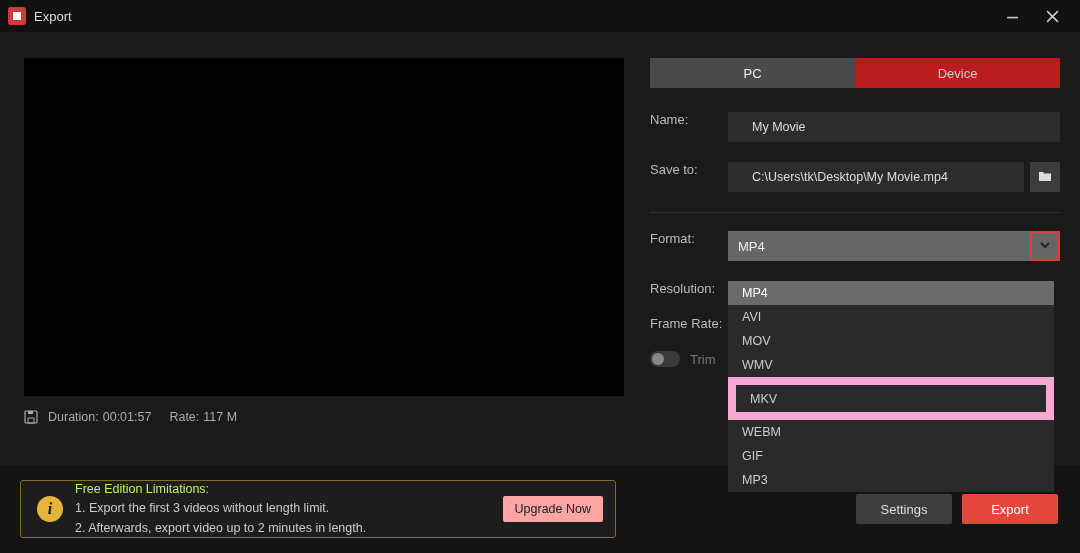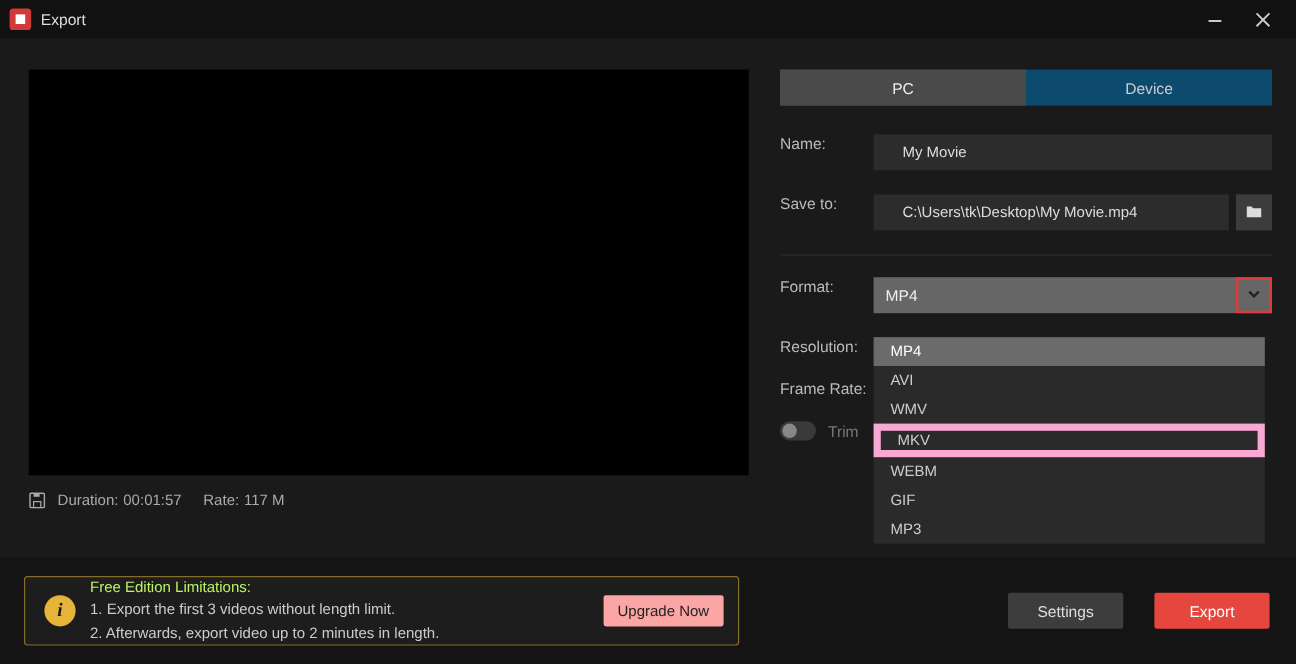--- a/index.html
+++ b/index.html
@@ -19,57 +19,57 @@
 .left-col { flex: 0 0 600px; }
 .preview { width: 600px; height: 338px; background: #000; }
 .meta-row { display: flex; align-items: center; margin-top: 14px; color: #aaa; font-size: 12.5px; }
 .meta-row .save-icon { margin-right: 10px; display: flex; align-items: center; }
 .meta-row .save-icon svg { width: 14px; height: 14px; }
 .meta-row .duration-label { margin-right: 4px; }
 .meta-row .size-label { margin-left: 18px; margin-right: 4px; }
 
 .right-col { flex: 1; position: relative; }
 
-.tab-row { display: flex; background: #0c4a6e; height: 30px; margin-bottom: 24px; }
+.tab-row { display: flex; background: #b91c1c; height: 30px; margin-bottom: 24px; }
 .tab { flex: 1; display: flex; align-items: center; justify-content: center; color: #ccc; cursor: pointer; font-size: 13px; }
 .tab.active { background: #4a4a4a; color: #eee; }
 
 .form-row { display: flex; align-items: flex-start; margin-bottom: 20px; }
 .form-label { width: 78px; color: #bbb; font-size: 13px; }
 .text-input { flex: 1; height: 30px; background: #2c2c2c; border: none; color: #ddd; padding: 0 24px; font-size: 12.5px; outline: none; }
 .browse-btn { width: 30px; height: 30px; background: #3c3c3c; margin-left: 6px; display: flex; align-items: center; justify-content: center; cursor: pointer; }
 .browse-btn svg { width: 14px; height: 12px; }
 
 .divider { border: none; border-top: 1px solid #2e2e2e; margin: 4px 0 18px 0; }
 
 .select-wrap { position: relative; flex: 1; }
 .select-btn { height: 30px; background: #666; color: #eee; display: flex; align-items: center; padding: 0 10px; font-size: 13px; cursor: pointer; }
 .select-chevron { position: absolute; right: 0; top: 0; width: 30px; height: 30px; display: flex; align-items: center; justify-content: center; border: 2px solid #e03a3a; }
 .select-chevron svg { width: 12px; height: 12px; }
 
 .dropdown { position: absolute; left: 78px; top: 0; width: 326px; background: #2a2a2a; z-index: 5; }
 .dd-item { height: 24px; display: flex; align-items: center; padding: 0 14px; color: #ccc; font-size: 12.5px; cursor: pointer; }
 .dd-item.selected { background: #6b6b6b; color: #fff; }
-.dd-item.highlighted { border: 6px solid #f9a8d4; height: 28px; }
+.dd-item.highlighted { border: 8px solid #f9a8d4; height: 43px; }
 
 .toggle-row { display: flex; align-items: center; margin-top: 20px; }
 .toggle { width: 30px; height: 16px; background: #3a3a3a; border-radius: 9px; position: relative; margin-right: 10px; }
 .toggle::after { content:""; position:absolute; width: 12px; height: 12px; background: #888; border-radius: 50%; left: 2px; top: 2px; }
 .toggle-label { color: #777; font-size: 13px; }
 
 
 .bottom-strip { position: absolute; left: 0; right: 0; bottom: 0; height: 88px; background: #141414; display: flex; align-items: center; padding: 0 22px 0 20px; }
 .notice-box { display: flex; align-items: center; background: #1d1d1d; border: 1px solid #866c2a; border-radius: 3px; height: 58px; padding: 0 12px; width: 596px; }
 .notice-icon { width: 26px; height: 26px; border-radius: 50%; background: #e6b43a; margin: 0 12px 0 4px; display: flex; align-items: center; justify-content: center; }
 .notice-icon span { color: #1a1a1a; font-weight: bold; font-size: 16px; font-family: Georgia, serif; font-style: italic; }
 .notice-text { flex: 1; color: #ccc; font-size: 12.5px; line-height: 1.55; }
 .notice-text .title-line { color: #bef264; margin-bottom: 0px; display: block; }
 .upgrade-btn { background: #fca5a5; color: #222; border: none; height: 26px; padding: 0 12px; font-size: 12.5px; cursor: pointer; border-radius: 2px; }
 
-.action-buttons { margin-left: auto; display: flex; gap: 26px; }
+.action-buttons { margin-left: auto; display: flex; gap: 10px; }
 .settings-btn { background: #3d3d3d; color: #ddd; border: none; height: 30px; width: 96px; font-size: 13px; cursor: pointer; border-radius: 2px; }
 .export-btn { background: #e5463e; color: #fff; border: none; height: 30px; width: 96px; font-size: 13px; cursor: pointer; border-radius: 2px; }
 
 .format-container { position: relative; }
 </style>
 </head>
 <body>
 
 <div class="titlebar">
   <div class="app-icon">
@@ -160,20 +160,21 @@
         <span class="form-label">Frame Rate:</span>
       </div>
       <div class="toggle-row">
         <div class="toggle"></div>
         <span class="toggle-label">Trim</span>
       </div>
 
       <div class="dropdown" id="dropdown">
           <div class="dd-item selected">MP4</div>
           <div class="dd-item">AVI</div>
+          <div class="dd-item">MOV</div>
           <div class="dd-item">WMV</div>
           <div class="dd-item highlighted">MKV</div>
           <div class="dd-item">WEBM</div>
           <div class="dd-item">GIF</div>
           <div class="dd-item">MP3</div>
         </div>
     </div>
 
   </div>
 </div>

